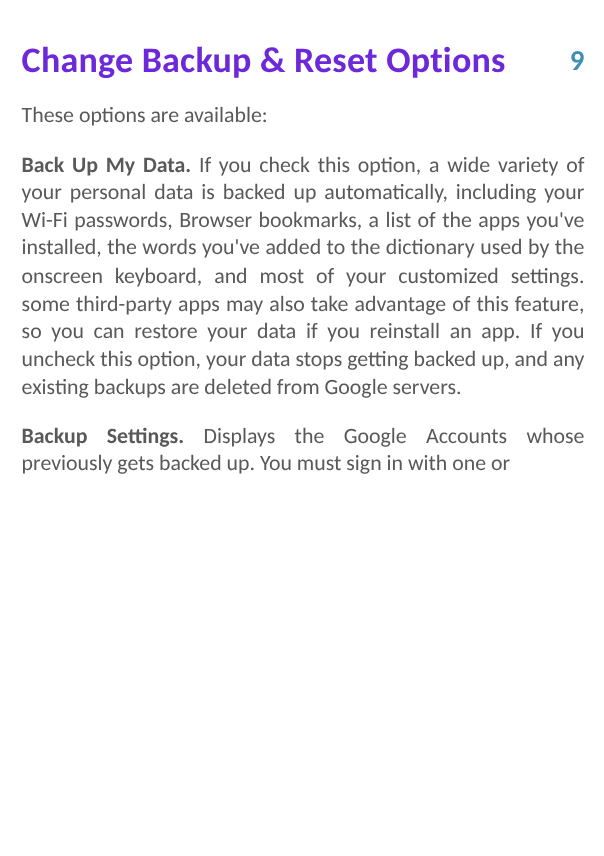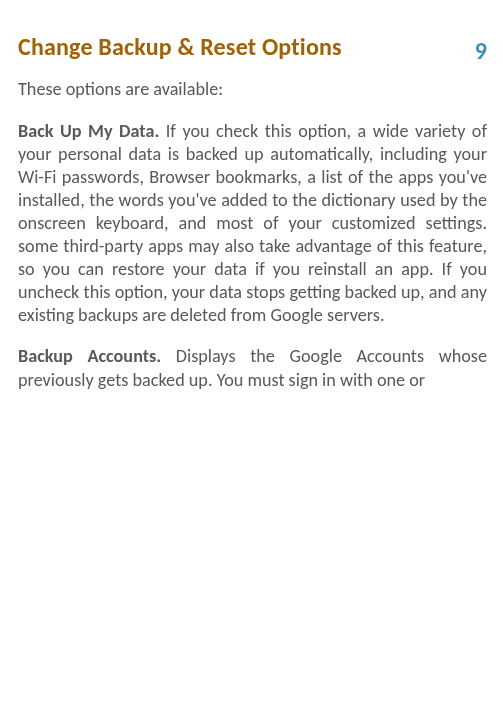--- a/index.html
+++ b/index.html
@@ -19,22 +19,22 @@
   }
   .chapter-num {
     position: absolute;
     top: 2px;
     right: 16px;
     color: #3d8fb4;
     font-size: 24px;
     font-weight: 700;
   }
   .title {
-    color: #a16207;
-    font-size: 24px;
+    color: #6d28d9;
+    font-size: 30px;
     font-weight: 600;
     margin-top: 34px;
     margin-bottom: 18px;
     letter-spacing: 0.2px;
     line-height: 1.1;
   }
   p.body {
     font-size: 18.2px;
     line-height: 1.27;
     text-align: justify;
@@ -59,16 +59,16 @@
 
 
 
   <p class="body">These options are available:</p>
 
   <p class="body">
     <span class="bold">Back Up My Data.</span><span> If you check this option, a wide variety of your personal data is backed up automatically, including your Wi-Fi passwords, Browser bookmarks, a list of the apps you've installed, the words you've added to the dictionary used by the onscreen keyboard, and most of your customized settings. some third-party apps may also take advantage of this feature, so you can restore your data if you reinstall an app. If you uncheck this option, your data stops getting backed up, and any existing backups are deleted from Google servers.</span>
   </p>
 
   <p class="body last">
-    <span class="bold">Backup Accounts.</span><span> Displays the Google Accounts whose previously gets backed up. You must sign in with one or</span>
+    <span class="bold">Backup Settings.</span><span> Displays the Google Accounts whose previously gets backed up. You must sign in with one or</span>
   </p>
 
 </div>
 
 </body></html>

